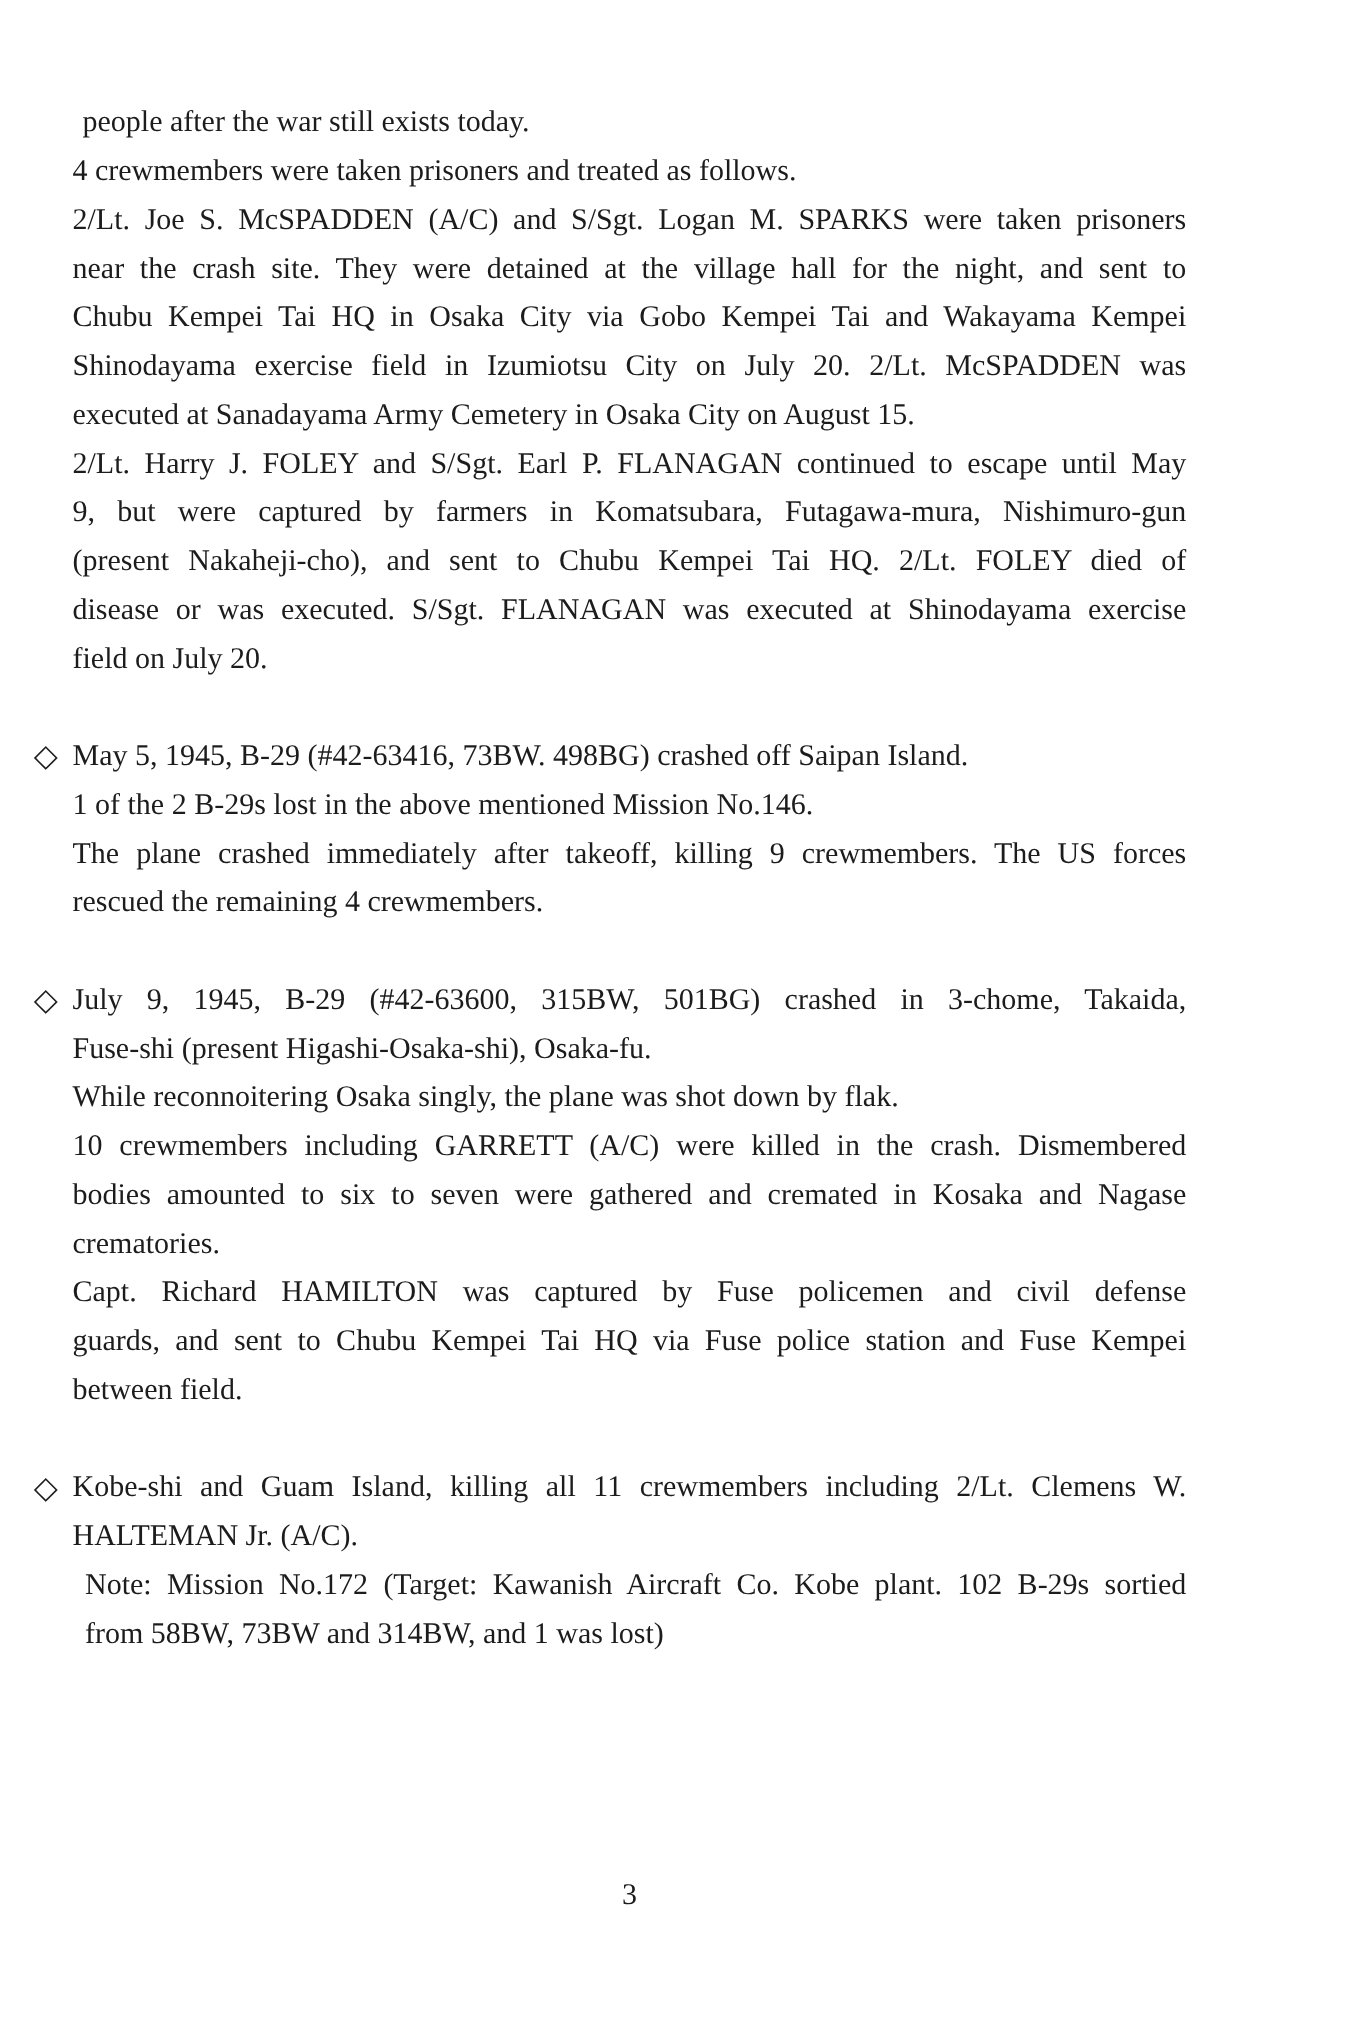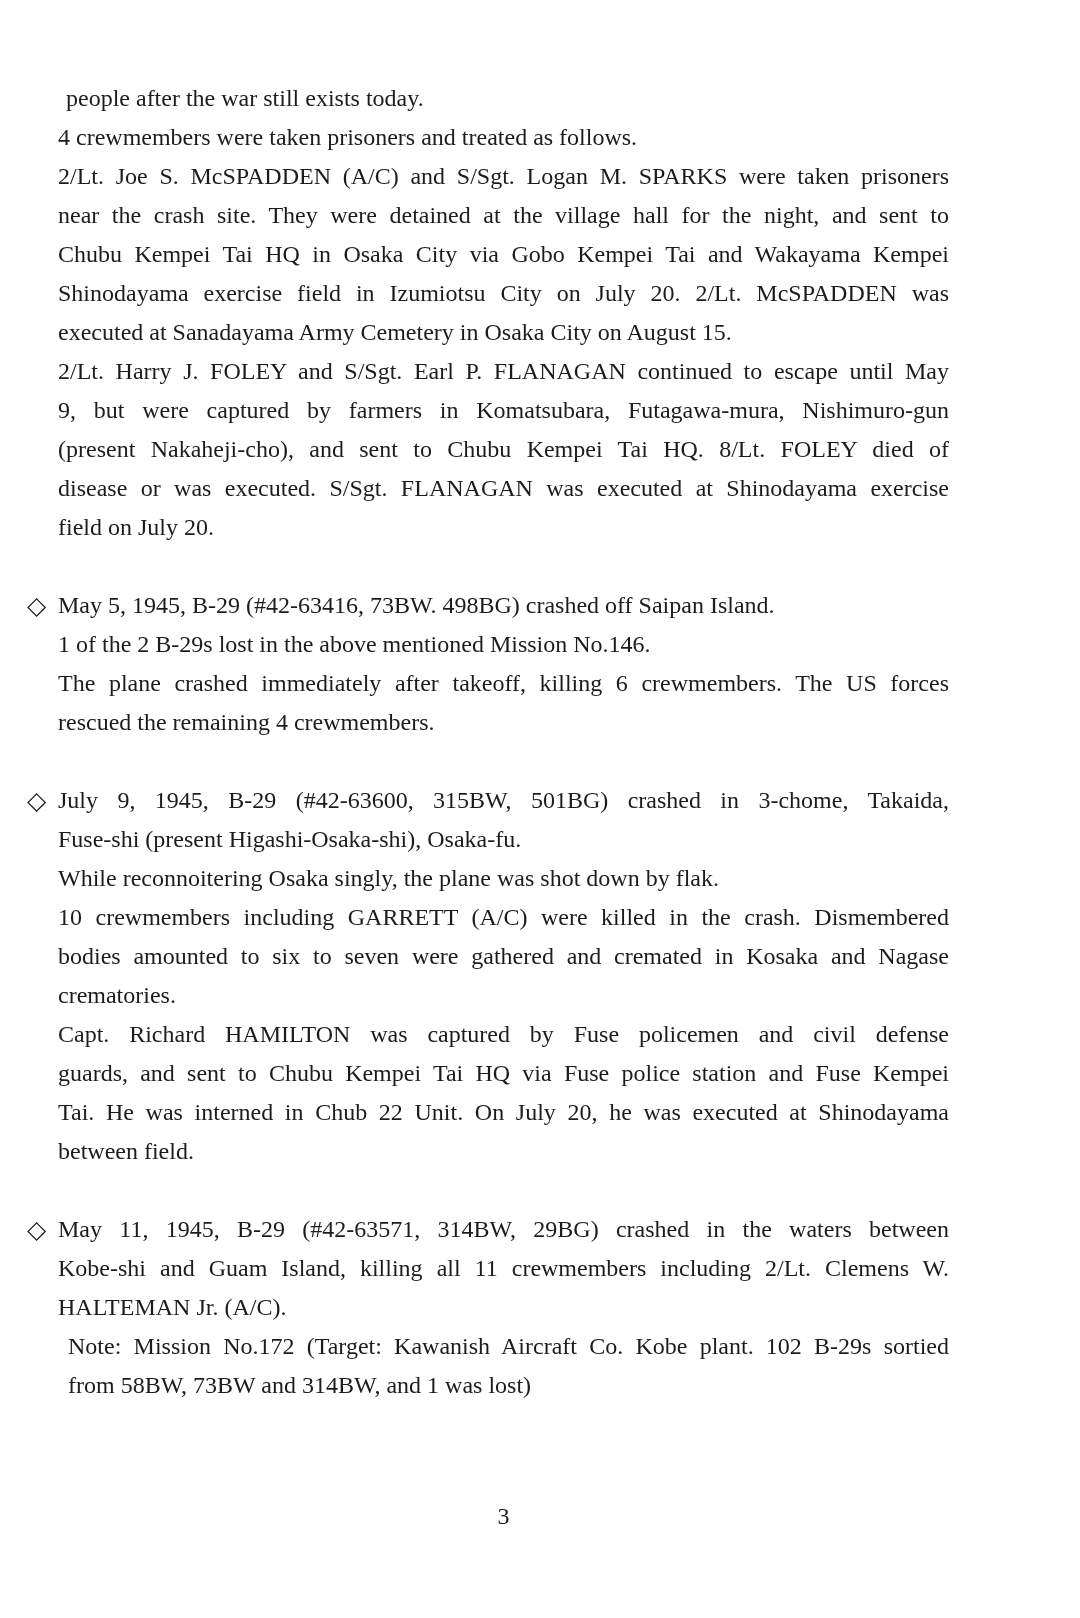--- a/index.html
+++ b/index.html
@@ -77,63 +77,61 @@
         <div class="paragraph">
           <div class="line justify">2/Lt. Joe S. McSPADDEN (A/C) and S/Sgt. Logan M. SPARKS were taken prisoners</div>
           <div class="line justify">near the crash site. They were detained at the village hall for the night, and sent to</div>
           <div class="line justify">Chubu Kempei Tai HQ in Osaka City via Gobo Kempei Tai and Wakayama Kempei</div>
           <div class="line justify">Shinodayama exercise field in Izumiotsu City on July 20. 2/Lt. McSPADDEN was</div>
           <div class="line">executed at Sanadayama Army Cemetery in Osaka City on August 15.</div>
         </div>
         <div class="paragraph">
           <div class="line justify">2/Lt. Harry J. FOLEY and S/Sgt. Earl P. FLANAGAN continued to escape until May</div>
           <div class="line justify">9, but were captured by farmers in Komatsubara, Futagawa-mura, Nishimuro-gun</div>
-          <div class="line justify">(present Nakaheji-cho), and sent to Chubu Kempei Tai HQ. 8/Lt. FOLEY died of</div>
+          <div class="line justify">(present Nakaheji-cho), and sent to Chubu Kempei Tai HQ. 2/Lt. FOLEY died of</div>
           <div class="line justify">disease or was executed. S/Sgt. FLANAGAN was executed at Shinodayama exercise</div>
           <div class="line">field on July 20.</div>
         </div>
       </div>
       <div class="section">
         <div class="paragraph">
           <span class="bullet">◇</span>
           <div class="line">May 5, 1945, B-29 (#42-63416, 73BW. 498BG) crashed off Saipan Island.</div>
         </div>
         <div class="paragraph">
           <div class="line">1 of the 2 B-29s lost in the above mentioned Mission No.146.</div>
         </div>
         <div class="paragraph">
-          <div class="line justify">The plane crashed immediately after takeoff, killing 6 crewmembers. The US forces</div>
+          <div class="line justify">The plane crashed immediately after takeoff, killing 9 crewmembers. The US forces</div>
           <div class="line">rescued the remaining 4 crewmembers.</div>
         </div>
       </div>
       <div class="section">
         <div class="paragraph">
           <span class="bullet">◇</span>
           <div class="line justify">July 9, 1945, B-29 (#42-63600, 315BW, 501BG) crashed in 3-chome, Takaida,</div>
           <div class="line">Fuse-shi (present Higashi-Osaka-shi), Osaka-fu.</div>
         </div>
         <div class="paragraph">
           <div class="line">While reconnoitering Osaka singly, the plane was shot down by flak.</div>
         </div>
         <div class="paragraph">
           <div class="line justify">10 crewmembers including GARRETT (A/C) were killed in the crash. Dismembered</div>
           <div class="line justify">bodies amounted to six to seven were gathered and cremated in Kosaka and Nagase</div>
           <div class="line">crematories.</div>
         </div>
         <div class="paragraph">
           <div class="line justify">Capt. Richard HAMILTON was captured by Fuse policemen and civil defense</div>
           <div class="line justify">guards, and sent to Chubu Kempei Tai HQ via Fuse police station and Fuse Kempei</div>
-          <div class="line justify">Tai. He was interned in Chub 22 Unit. On July 20, he was executed at Shinodayama</div>
           <div class="line">between field.</div>
         </div>
       </div>
       <div class="section">
         <div class="paragraph">
           <span class="bullet">◇</span>
-          <div class="line justify">May 11, 1945, B-29 (#42-63571, 314BW, 29BG) crashed in the waters between</div>
           <div class="line justify">Kobe-shi and Guam Island, killing all 11 crewmembers including 2/Lt. Clemens W.</div>
           <div class="line">HALTEMAN Jr. (A/C).</div>
         </div>
         <div class="paragraph note">
           <div class="line justify">Note: Mission No.172 (Target: Kawanish Aircraft Co. Kobe plant. 102 B-29s sortied</div>
           <div class="line">from 58BW, 73BW and 314BW, and 1 was lost)</div>
         </div>
       </div>
     </div>
   <div class="page-number">3</div>

